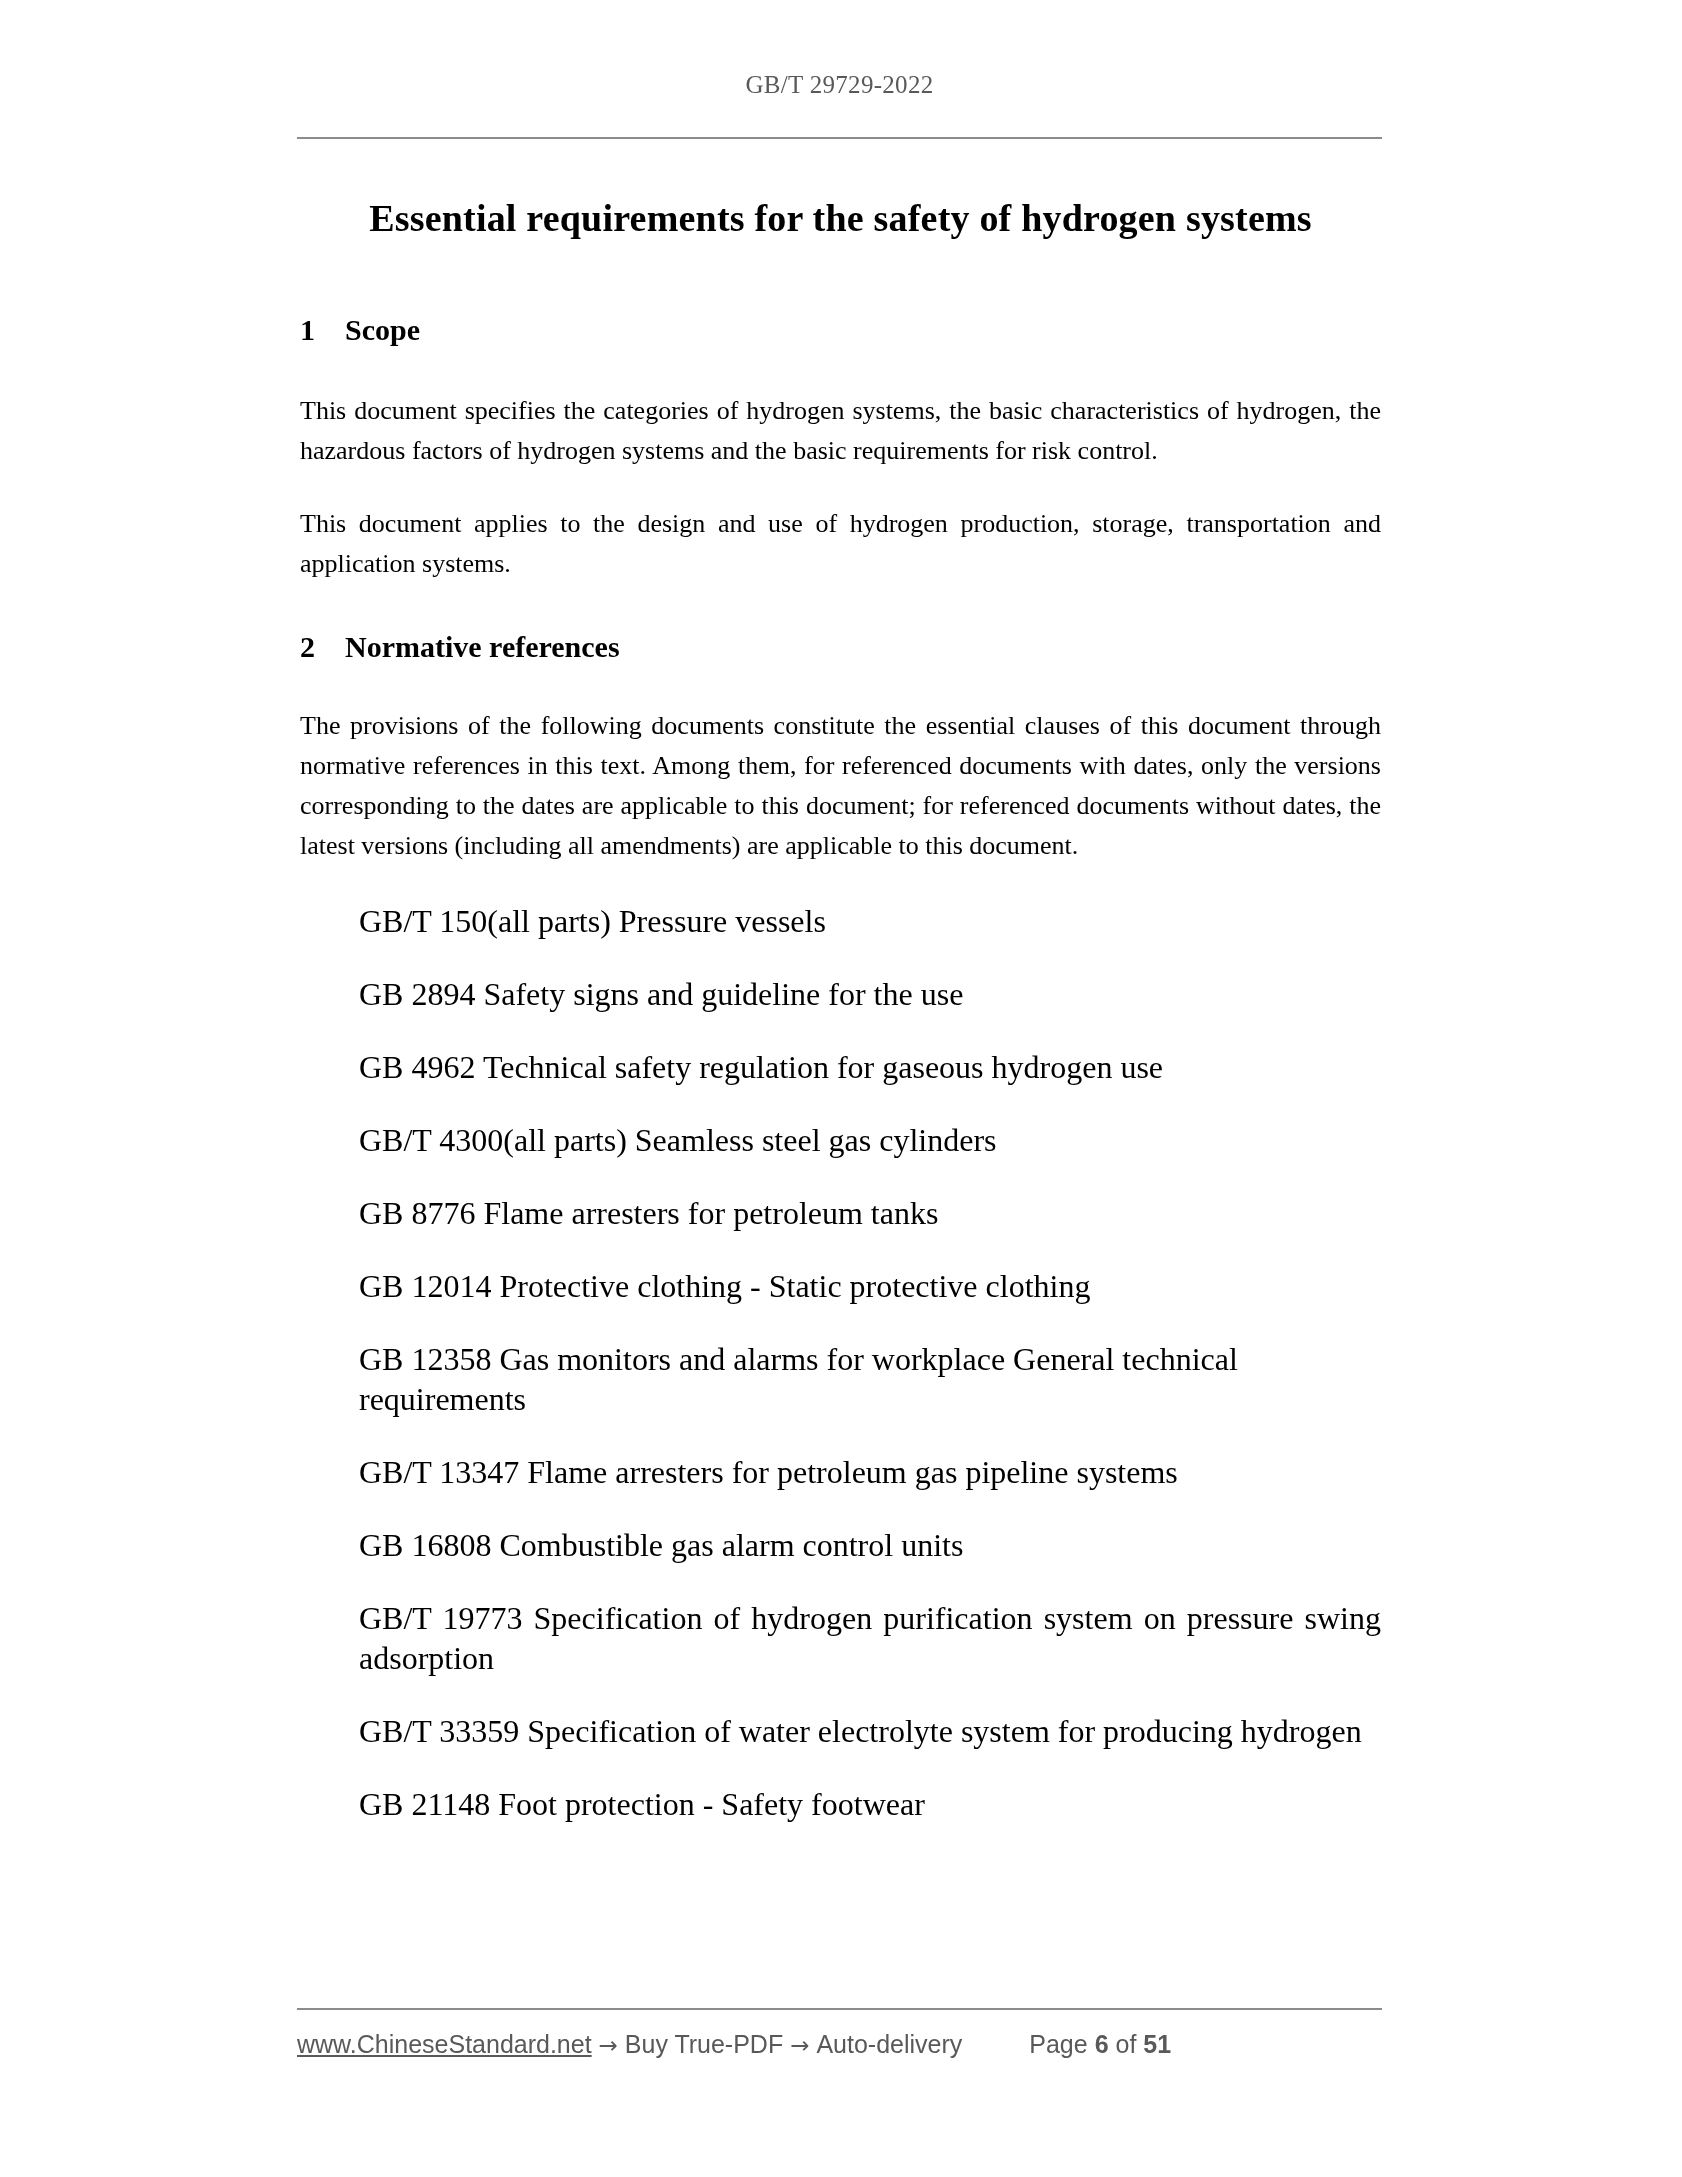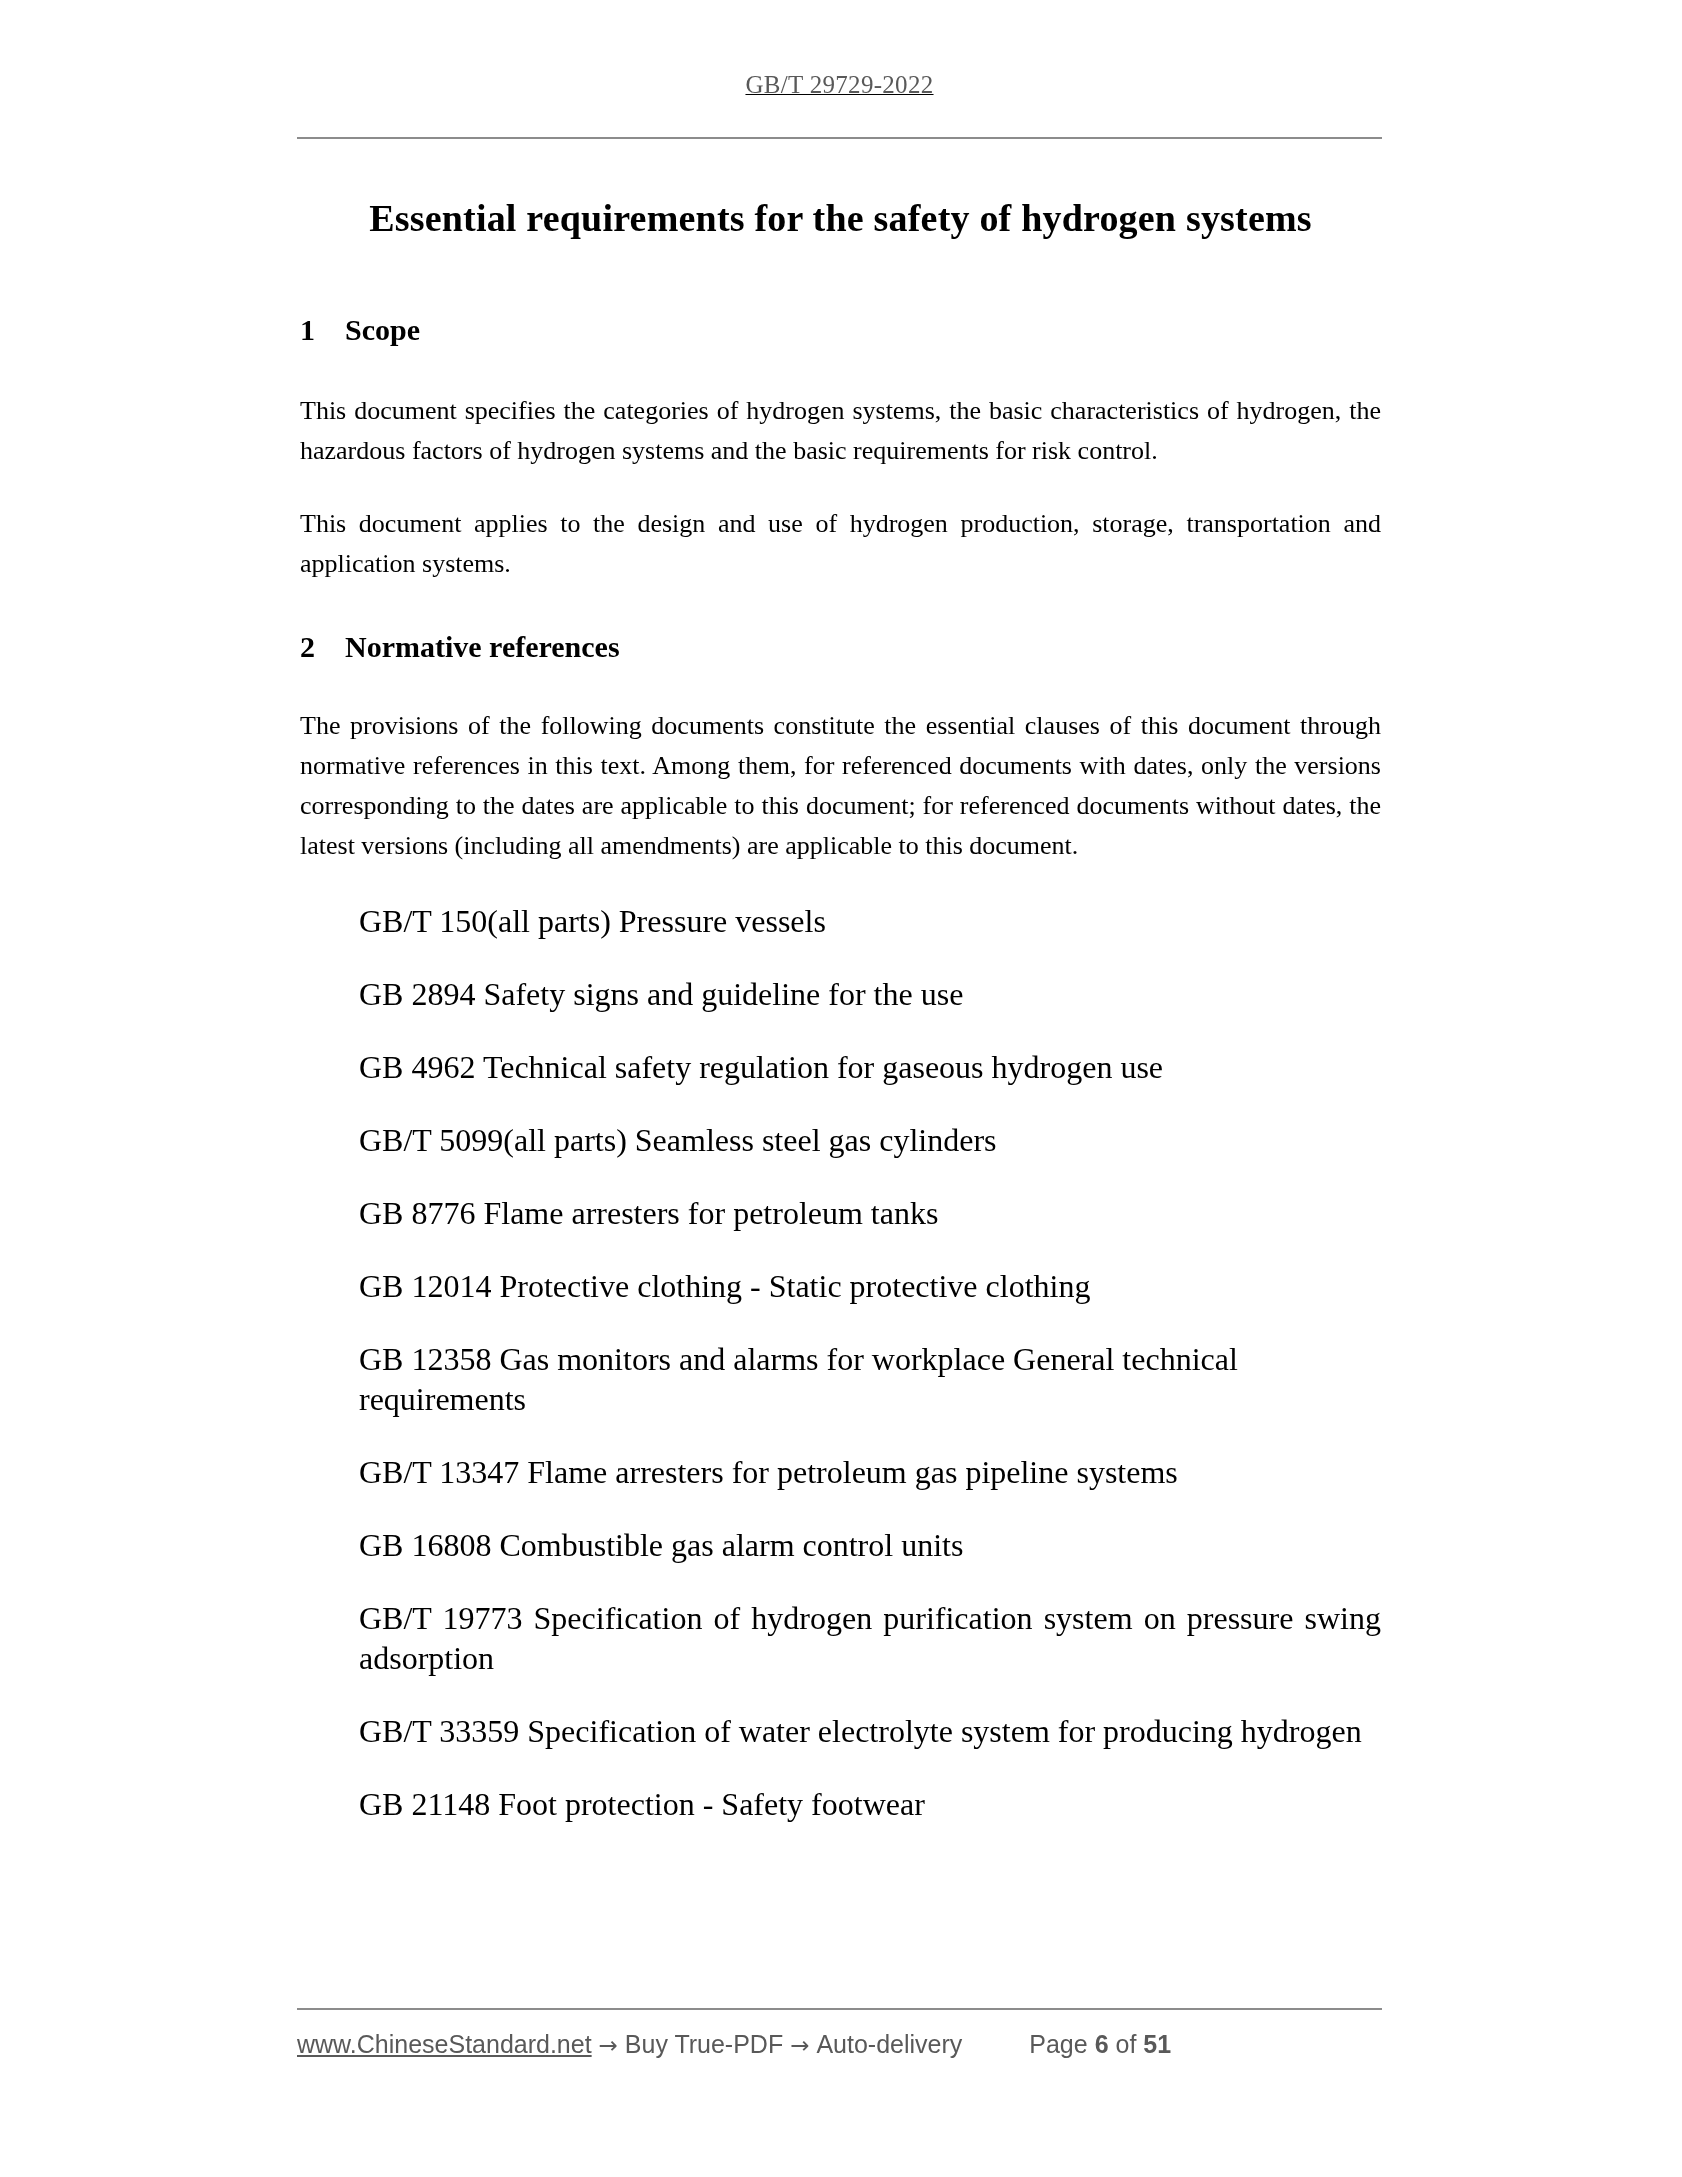--- a/index.html
+++ b/index.html
@@ -24,21 +24,20 @@
     background: #ffffff;
   }
 
   
   .header {
     position: absolute;
     left: 297px;
     top: 71px;
     width: 1085px;
     text-align: center;
-    text-decoration: underline;
   }
   .header-text {
     font-family: "Liberation Serif", "DejaVu Serif", serif;
     font-size: 25px;
     color: #595959;
     letter-spacing: 0.3px;
     line-height: 1.1;
   }
   .header-rule {
     position: absolute;
@@ -183,21 +182,21 @@
     <p class="para">The provisions of the following documents constitute the essential clauses of this document through normative references in this text. Among them, for referenced documents with dates, only the versions corresponding to the dates are applicable to this document; for referenced documents without dates, the latest versions (including all amendments) are applicable to this document.</p>
 
     <div class="sp-p-to-list"></div>
 
     <p class="ref-item nowrap">GB/T 150(all parts) Pressure vessels</p>
     <div class="sp-list-gap"></div>
     <p class="ref-item nowrap">GB 2894 Safety signs and guideline for the use</p>
     <div class="sp-list-gap"></div>
     <p class="ref-item nowrap">GB 4962 Technical safety regulation for gaseous hydrogen use</p>
     <div class="sp-list-gap"></div>
-    <p class="ref-item nowrap">GB/T 5099(all parts) Seamless steel gas cylinders</p>
+    <p class="ref-item nowrap">GB/T 4300(all parts) Seamless steel gas cylinders</p>
     <div class="sp-list-gap"></div>
     <p class="ref-item nowrap">GB 8776 Flame arresters for petroleum tanks</p>
     <div class="sp-list-gap"></div>
     <p class="ref-item nowrap">GB 12014 Protective clothing - Static protective clothing</p>
     <div class="sp-list-gap"></div>
     <p class="ref-item nowrap">GB 12358 Gas monitors and alarms for workplace General technical requirements</p>
     <div class="sp-list-gap"></div>
     <p class="ref-item nowrap">GB/T 13347 Flame arresters for petroleum gas pipeline systems</p>
     <div class="sp-list-gap"></div>
     <p class="ref-item nowrap">GB 16808 Combustible gas alarm control units</p>

